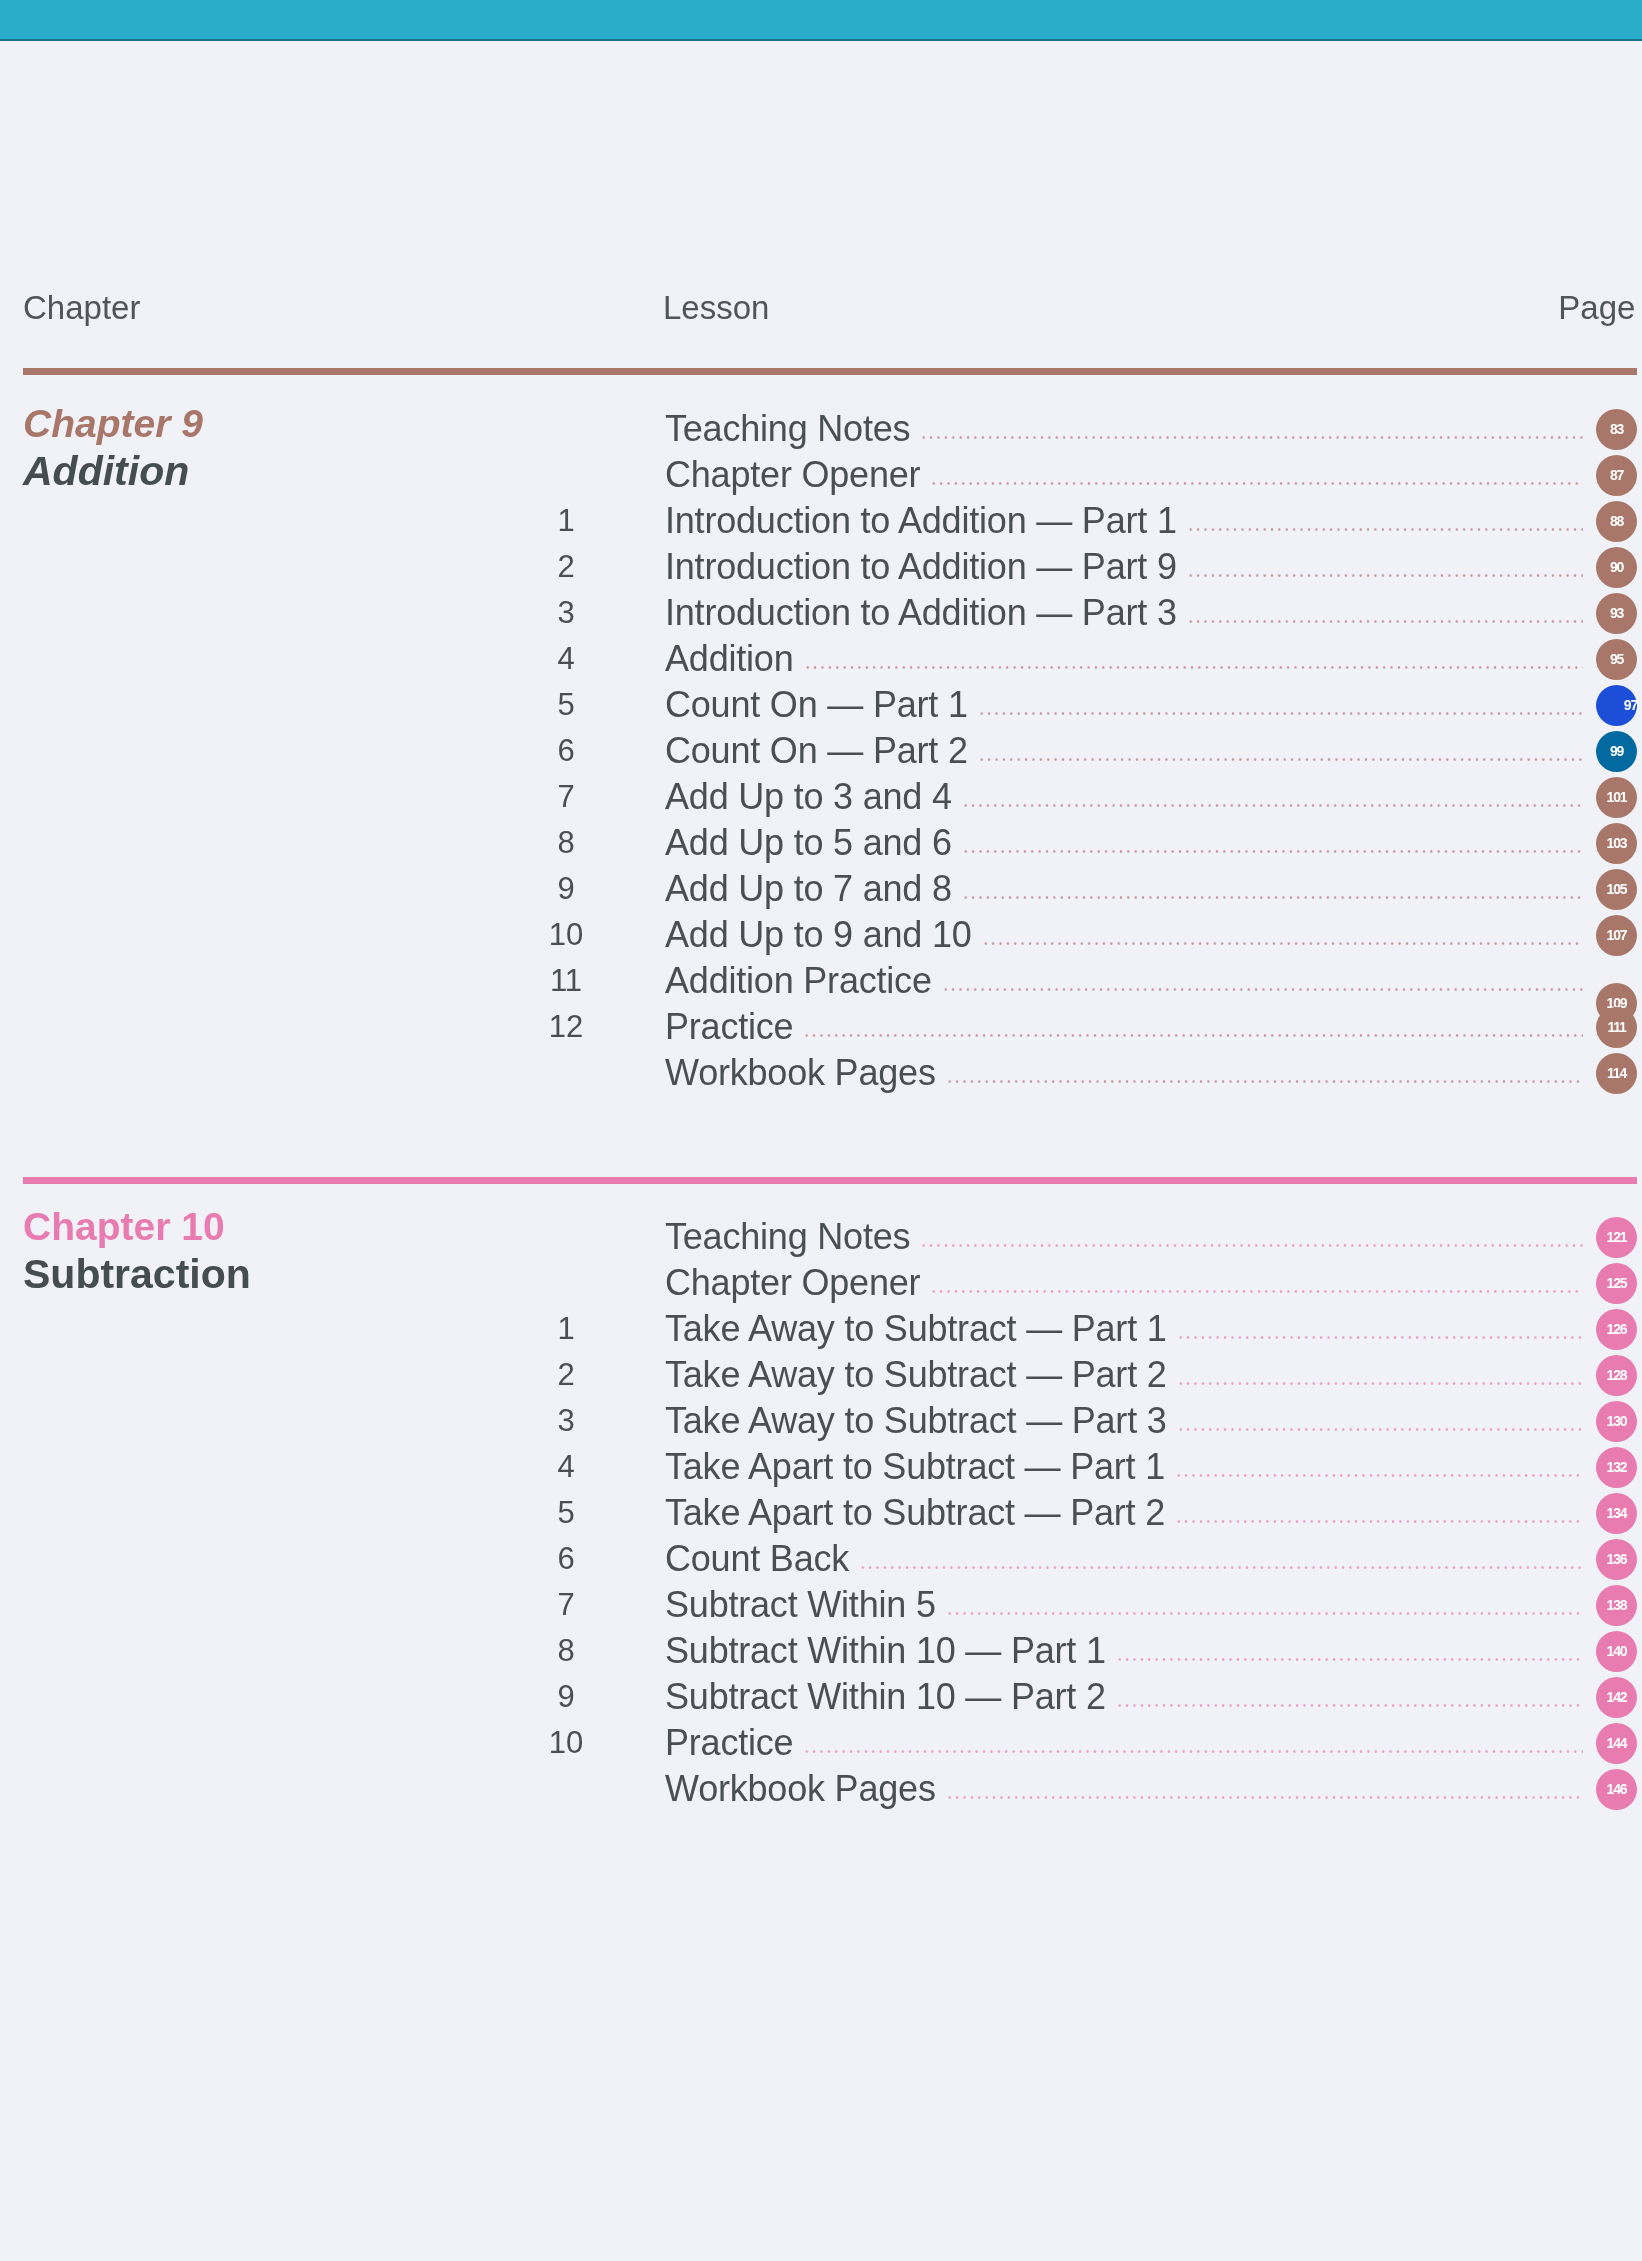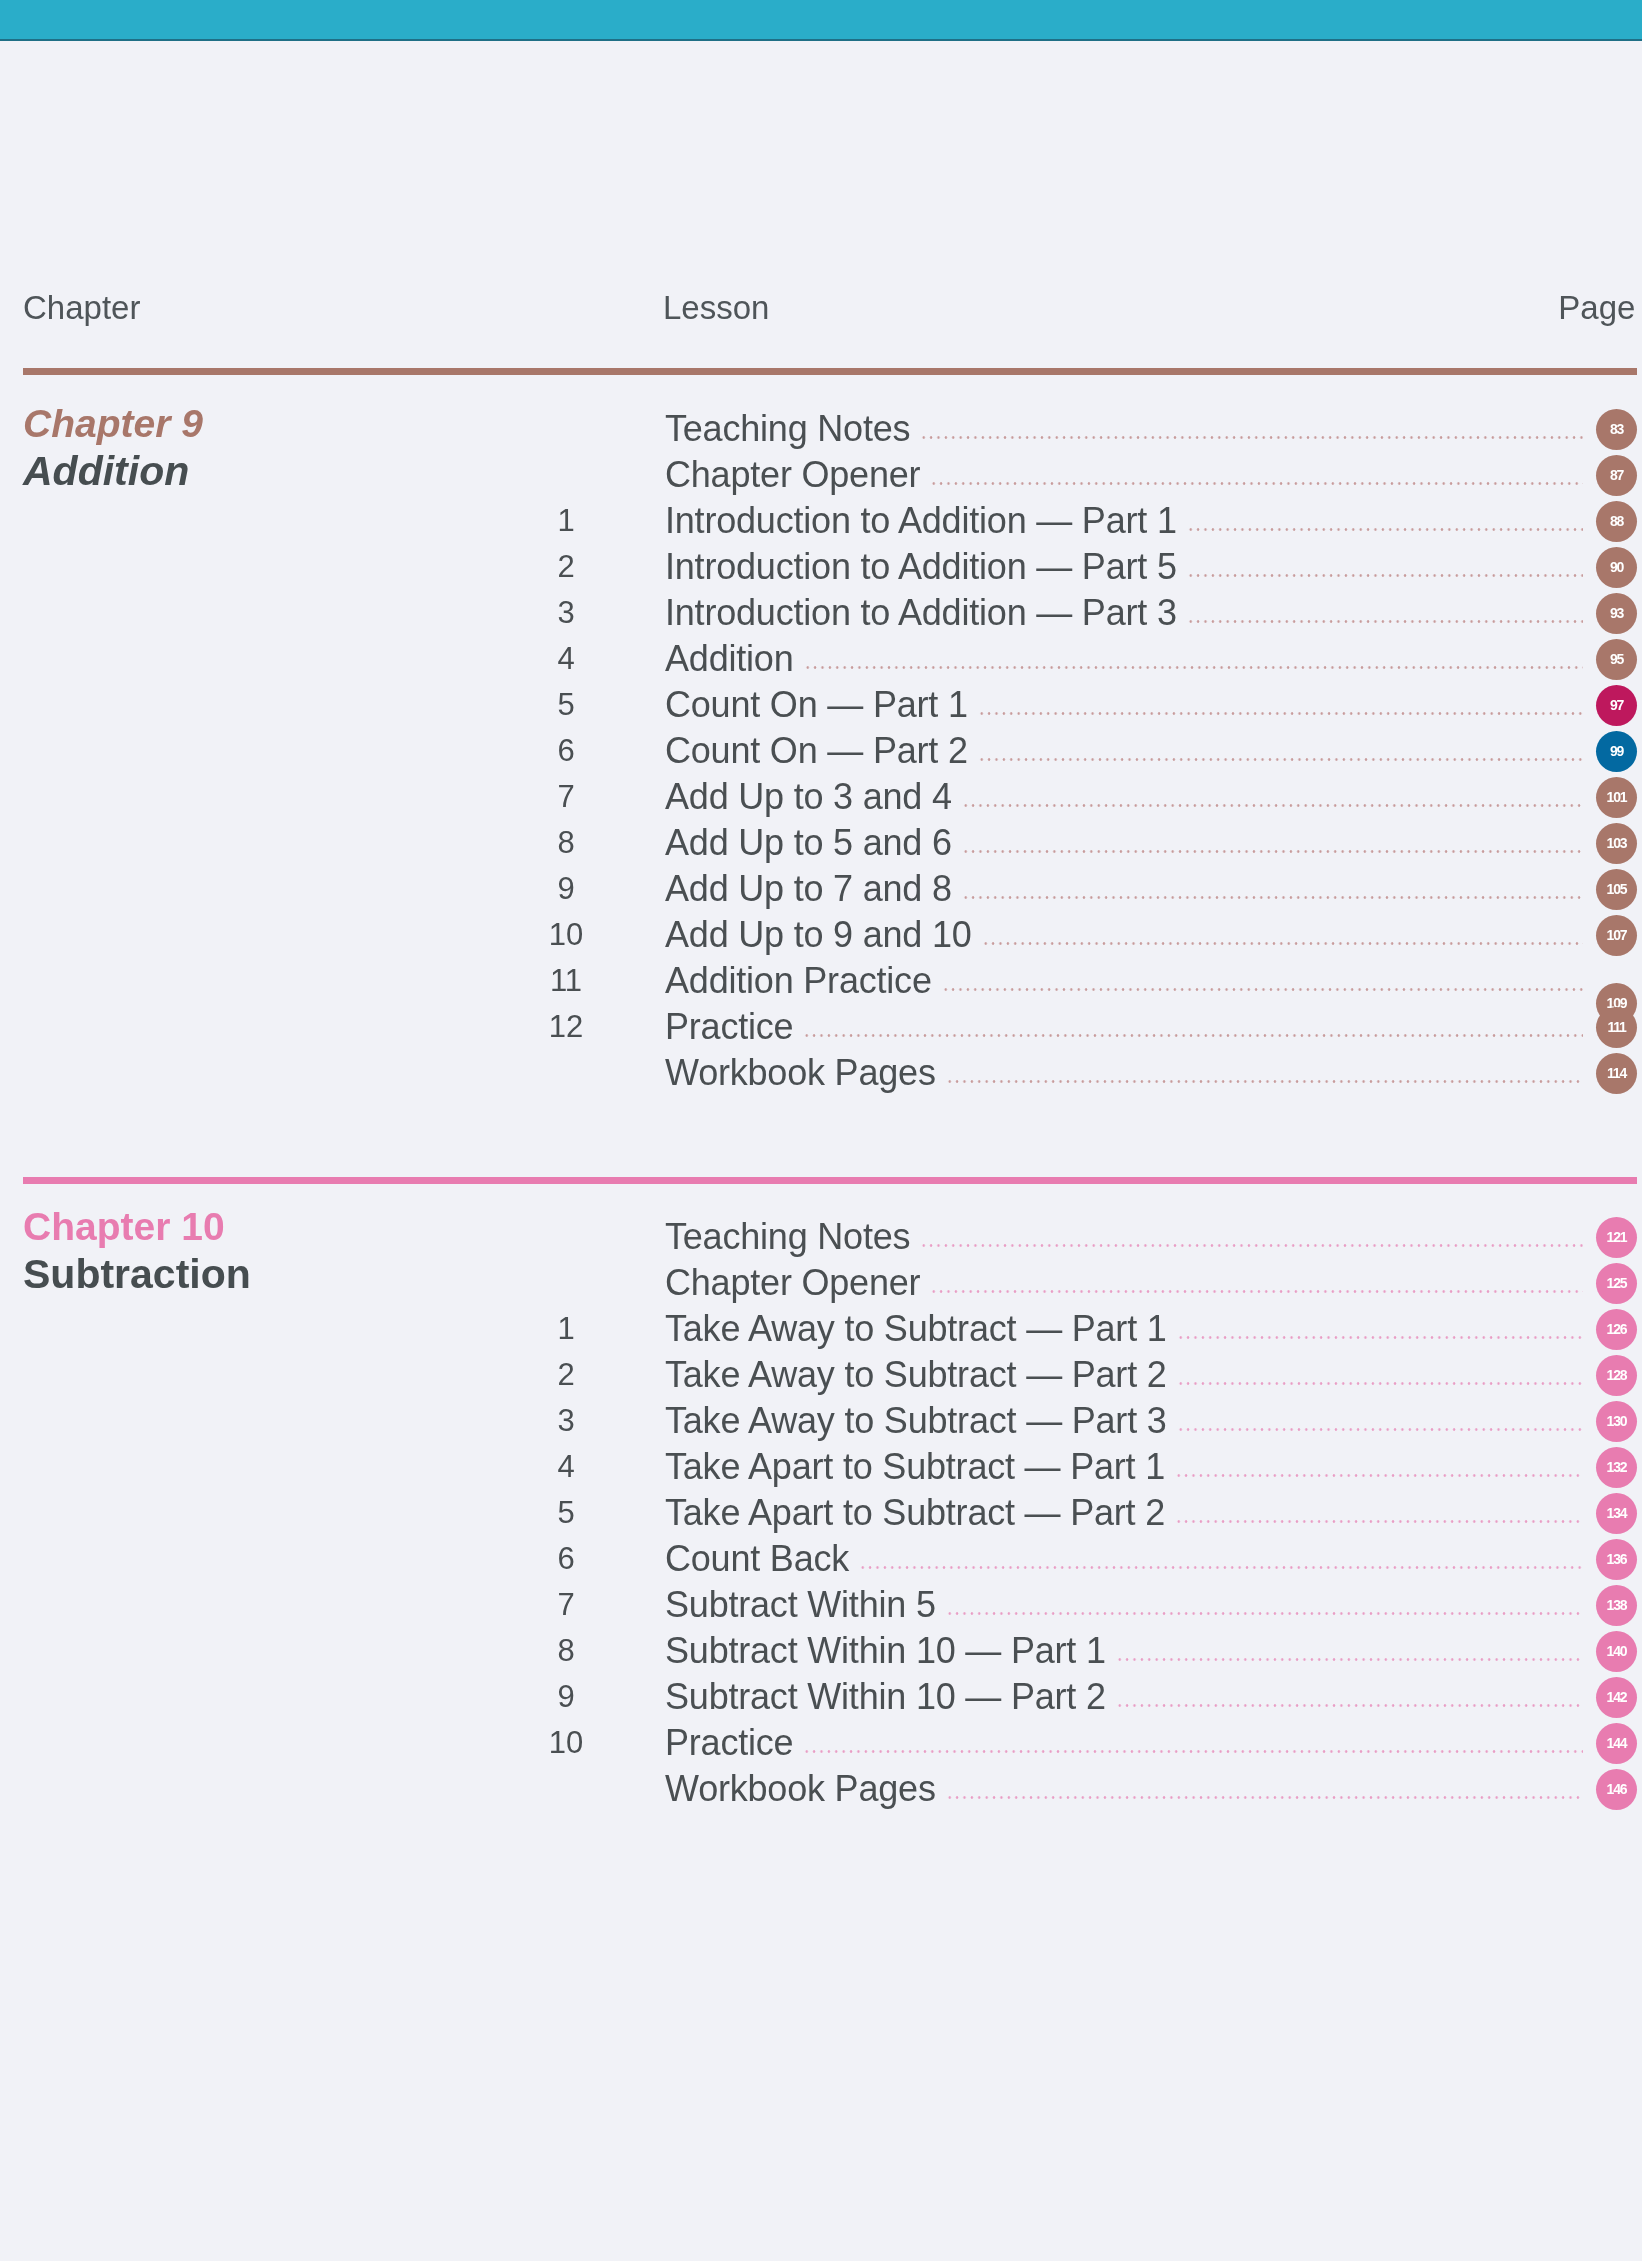--- a/index.html
+++ b/index.html
@@ -85,21 +85,21 @@
       <span class="num">1</span>
       <div class="title-wrap">
         <span class="title">Introduction to Addition — Part 1</span>
         <span class="leader"></span>
       </div>
       <span class="page" style="background: rgb(168, 119, 106);">88</span>
     </div>
     <div class="row" style="top: 138px;">
       <span class="num">2</span>
       <div class="title-wrap">
-        <span class="title">Introduction to Addition — Part 5</span>
+        <span class="title">Introduction to Addition — Part 9</span>
         <span class="leader"></span>
       </div>
       <span class="page" style="background: rgb(168, 119, 106);">90</span>
     </div>
     <div class="row" style="top: 184px;">
       <span class="num">3</span>
       <div class="title-wrap">
         <span class="title">Introduction to Addition — Part 3</span>
         <span class="leader"></span>
       </div>
@@ -112,21 +112,21 @@
         <span class="leader"></span>
       </div>
       <span class="page" style="background: rgb(168, 119, 106);">95</span>
     </div>
     <div class="row" style="top: 276px;">
       <span class="num">5</span>
       <div class="title-wrap">
         <span class="title">Count On — Part 1</span>
         <span class="leader"></span>
       </div>
-      <span class="page" style="background: #be185d;">97</span>
+      <span class="page" style="background: #1d4ed8; text-align: right;">97</span>
     </div>
     <div class="row" style="top: 322px;">
       <span class="num">6</span>
       <div class="title-wrap">
         <span class="title">Count On — Part 2</span>
         <span class="leader"></span>
       </div>
       <span class="page" style="background: #0369a1;">99</span>
     </div>
     <div class="row" style="top: 368px;">

